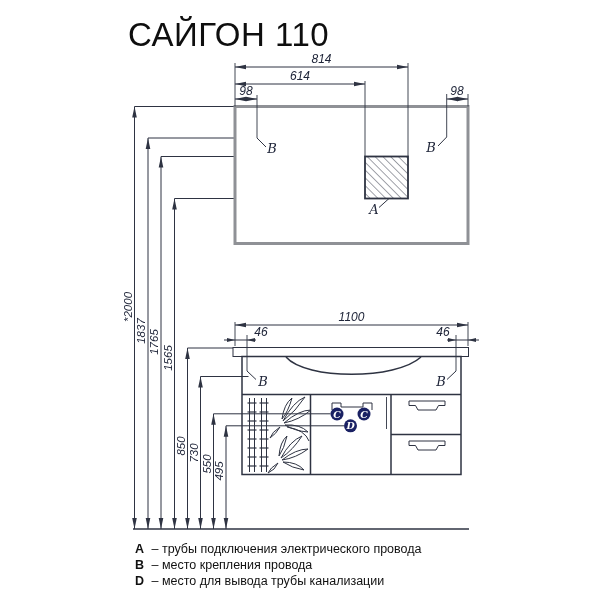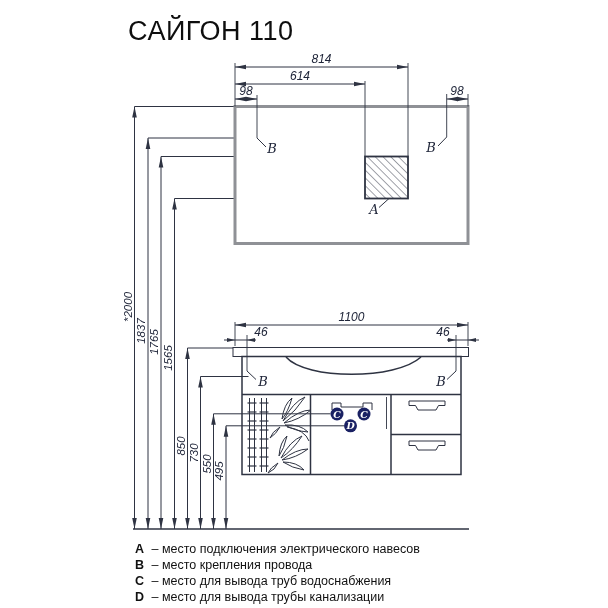--- a/index.html
+++ b/index.html
@@ -1,18 +1,18 @@
 <!DOCTYPE html>
 <html><head>
 <meta charset="utf-8">
 <style>
   html,body{margin:0;padding:0;background:#fff;}
   #stage{position:relative;width:608px;height:608px;background:#fff;overflow:hidden;
          font-family:"Liberation Sans",sans-serif;}
-  #title{position:absolute;left:128px;top:16px;font-size:27px;letter-spacing:.5px;
+  #title{position:absolute;left:128px;top:16px;font-size:33px;letter-spacing:.5px;
          color:#0e0e0e;font-weight:400;}
   svg{position:absolute;left:0;top:0;}
   .ln{stroke:#2e3342;stroke-width:1;fill:none;}
   .thin{stroke-width:.9;}
   .thk{stroke-width:1.5;}
   .mirror{stroke:#8f9196;stroke-width:3;fill:#fff;}
   .dimtx{font:italic 12px "Liberation Sans",sans-serif;fill:#20263a;text-anchor:middle;}
   .htx{font:italic 11.5px "Liberation Sans",sans-serif;fill:#20263a;text-anchor:middle;}
   .mk{font:italic 13px "DejaVu Serif",serif;fill:#20263a;text-anchor:middle;}
   .circ{fill:#1a2163;stroke:none;}
@@ -179,19 +179,18 @@
       <circle class="circ" cx="337" cy="414" r="6.5"></circle>
       <circle class="circ" cx="364" cy="414" r="6.5"></circle>
       <circle class="circ" cx="350.5" cy="425.8" r="6.5"></circle>
       <text class="ctx" x="337" y="417.5">C</text>
       <text class="ctx" x="364" y="417.5">C</text>
       <text class="ctx" x="350.5" y="429.3">D</text>
     </g>
   </svg>
 
   <div id="legend">
-    <div class="lg-row"><span class="lg-key">A</span> <span>– место подключения электрического навесов</span></div>
+    <div class="lg-row"><span class="lg-key">A</span> <span>– трубы подключения электрического провода</span></div>
     <div class="lg-row"><span class="lg-key">B</span> <span>– место крепления провода</span></div>
-    <div class="lg-row"><span class="lg-key">C</span> <span>– место для вывода труб водоснабжения</span></div>
     <div class="lg-row"><span class="lg-key">D</span> <span>– место для вывода трубы канализации</span></div>
   </div>
 
 </div>
 
 </body></html>

